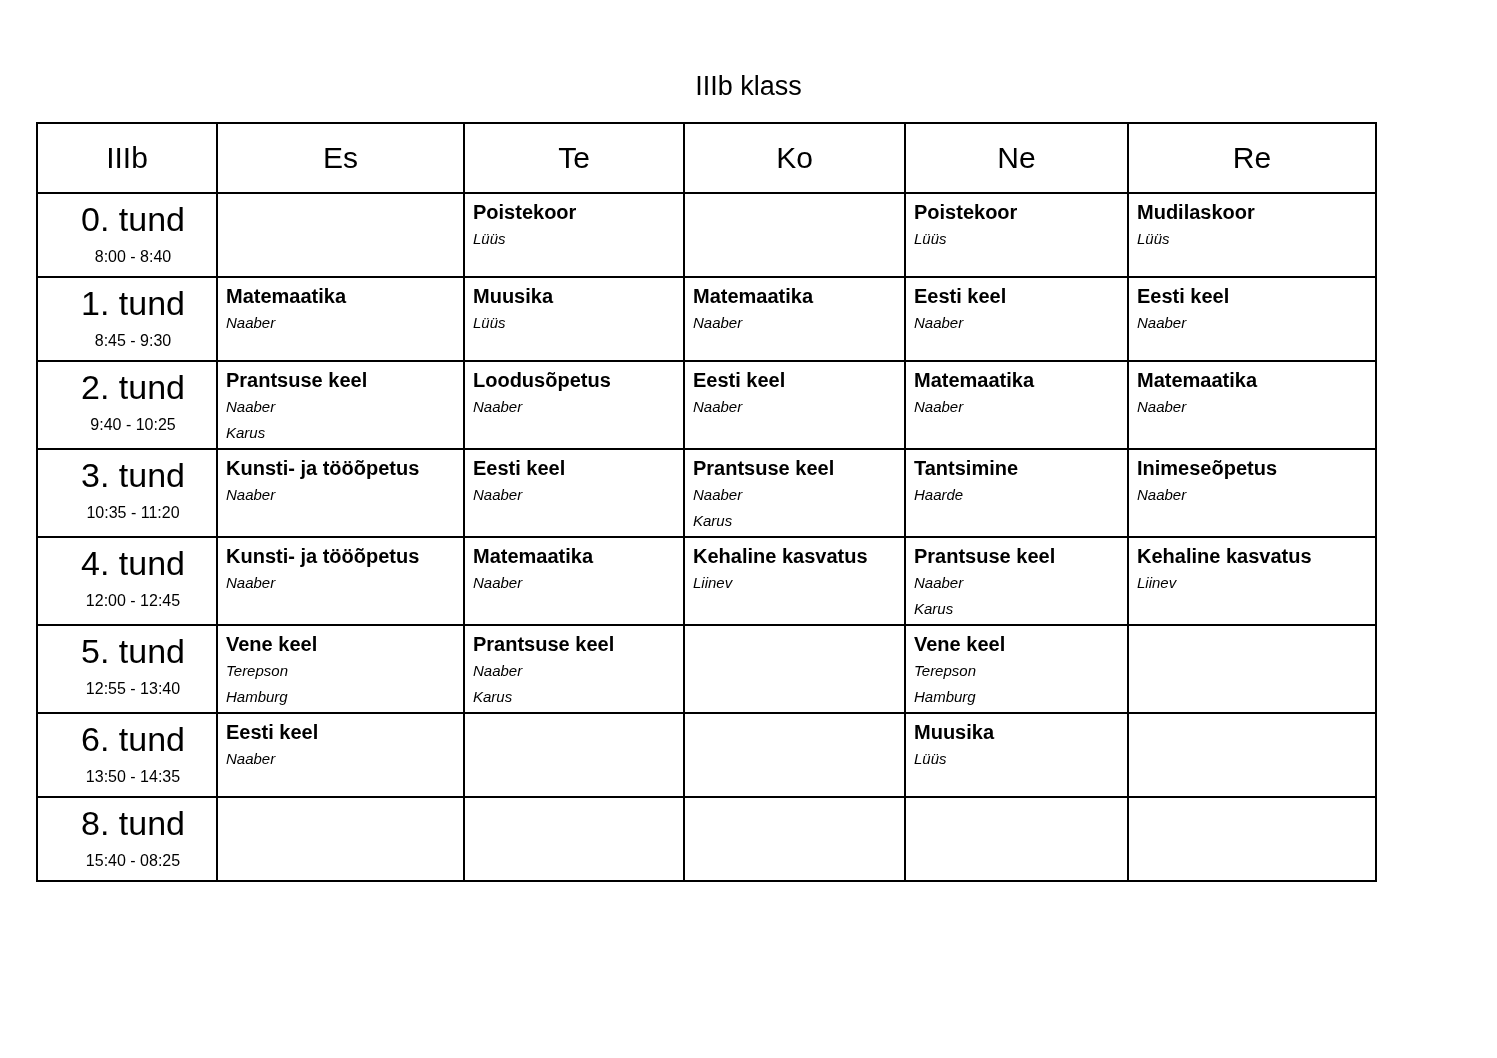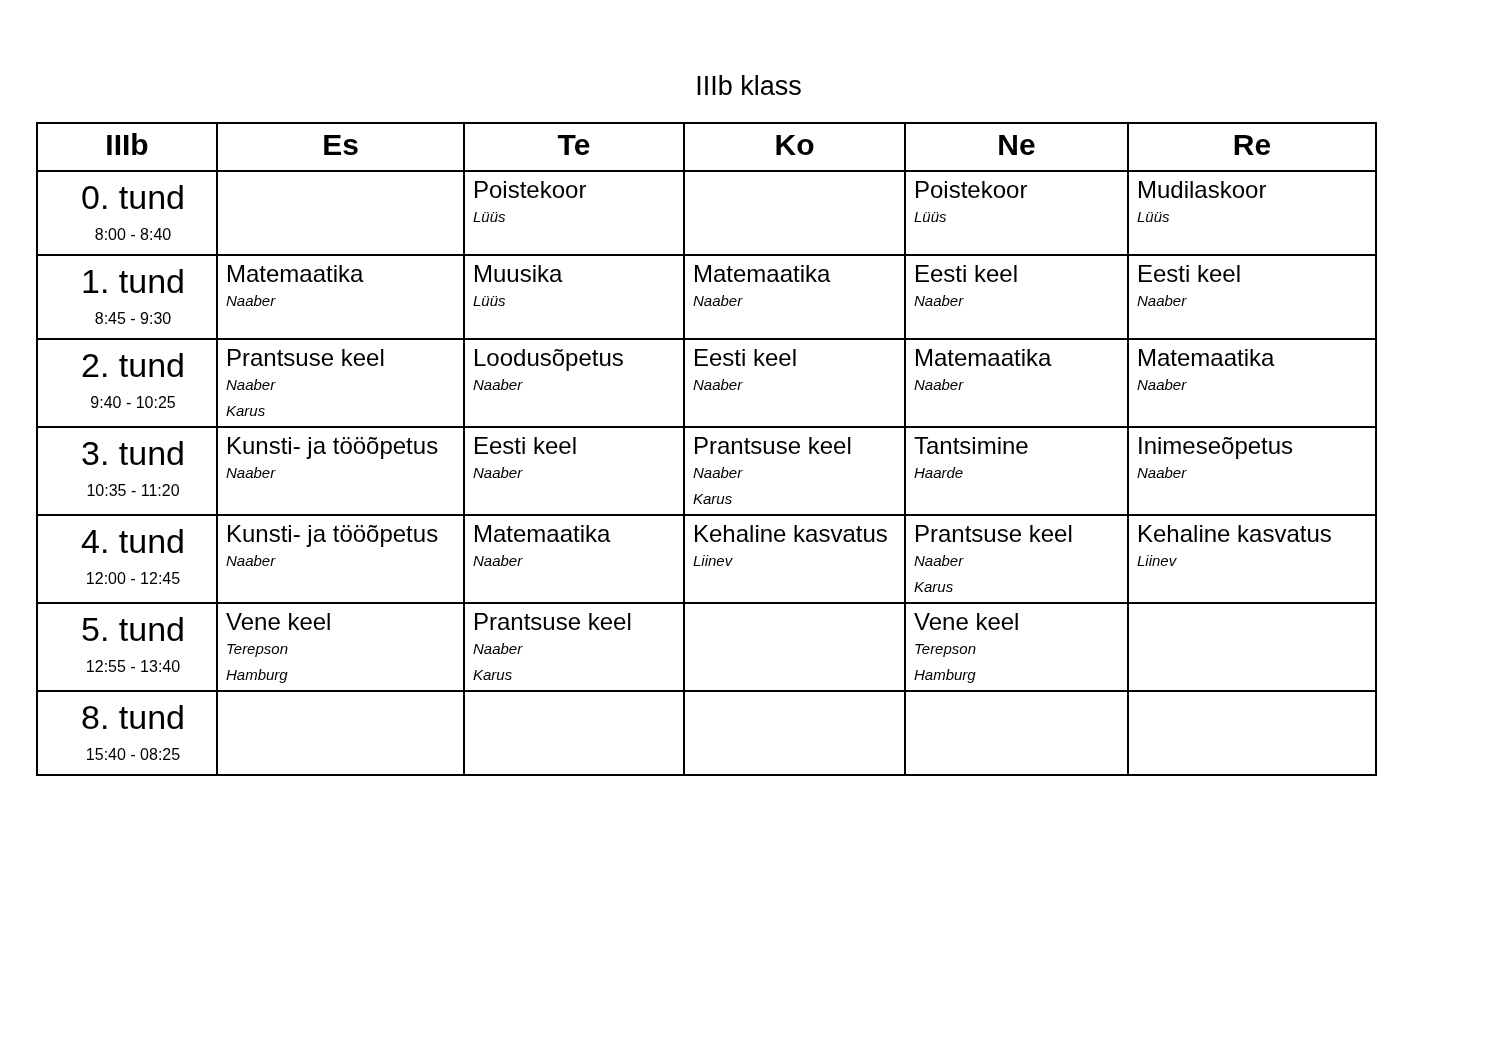--- a/index.html
+++ b/index.html
@@ -27,24 +27,24 @@
   }
   table.timetable th,
   table.timetable td {
     border: 2px solid #000000;
     vertical-align: top;
     overflow: hidden;
   }
   thead tr { height: 48px; }
   thead th {
     font-size: 30px;
-    font-weight: 700;
+    font-weight: 400;
     text-align: center;
     vertical-align: middle;
-    padding: 4px;
+    padding: 17px;
   }
   tbody tr { height: 84px; }
   td.period-cell { padding: 0; }
   .pwrap {
     height: 80px; 
     display: flex;
     flex-direction: column;
     justify-content: space-between;
     align-items: center;
     padding: 6px 12px 8px 0;
@@ -55,22 +55,22 @@
     line-height: 38px;
     font-weight: 400;
   }
   .time {
     font-size: 16px;
     line-height: 18px;
     font-weight: 400;
   }
   td.lesson-cell { padding: 4px 8px 2px 8px; }
   .subject {
-    font-size: 24px;
-    font-weight: 400;
+    font-size: 20px;
+    font-weight: 700;
     line-height: 28px;
     white-space: nowrap;
   }
   .teacher {
     font-size: 15px;
     font-weight: 400;
     line-height: 26px;
     white-space: nowrap;
     font-style: italic;
   }
@@ -258,20 +258,39 @@
         <td class="lesson-cell">
           <div class="subject">Vene keel</div>
           <div class="teacher">Terepson</div>
           <div class="teacher">Hamburg</div>
         </td>
         <td class="lesson-cell"></td>
       </tr>
       <tr>
         <td class="period-cell">
           <div class="pwrap">
+            <div class="period">6. tund</div>
+            <div class="time">13:50 - 14:35</div>
+          </div>
+        </td>
+        <td class="lesson-cell">
+          <div class="subject">Eesti keel</div>
+          <div class="teacher">Naaber</div>
+        </td>
+        <td class="lesson-cell"></td>
+        <td class="lesson-cell"></td>
+        <td class="lesson-cell">
+          <div class="subject">Muusika</div>
+          <div class="teacher">Lüüs</div>
+        </td>
+        <td class="lesson-cell"></td>
+      </tr>
+      <tr>
+        <td class="period-cell">
+          <div class="pwrap">
             <div class="period">8. tund</div>
             <div class="time">15:40 - 08:25</div>
           </div>
         </td>
         <td class="lesson-cell"></td>
         <td class="lesson-cell"></td>
         <td class="lesson-cell"></td>
         <td class="lesson-cell"></td>
         <td class="lesson-cell"></td>
       </tr>

